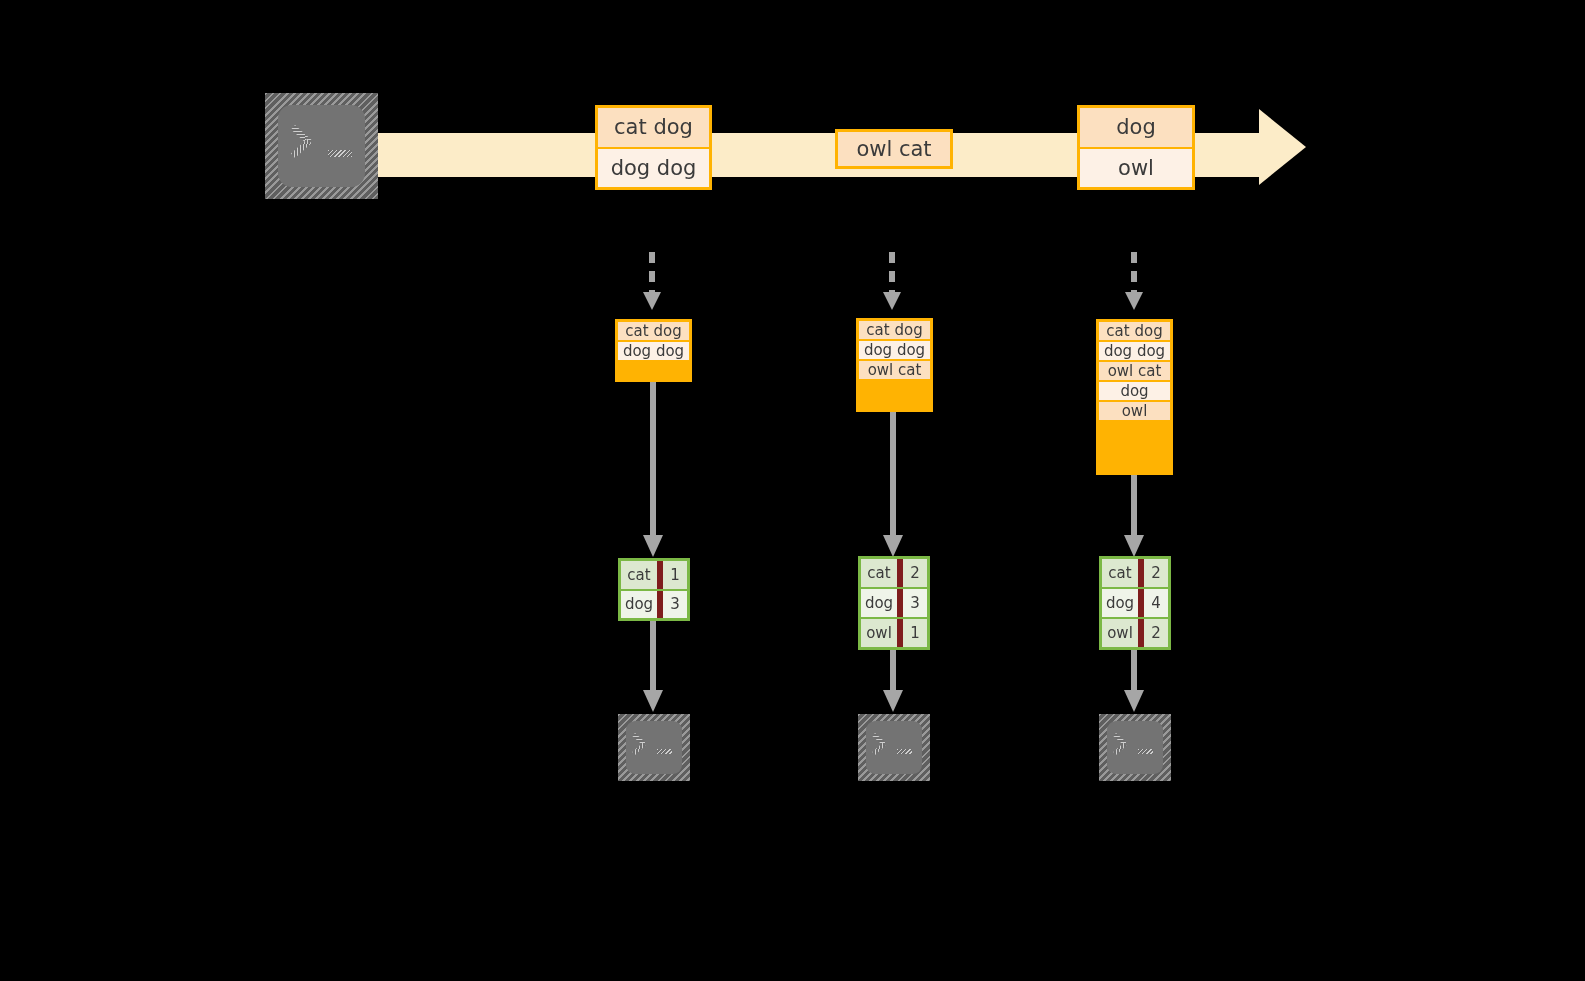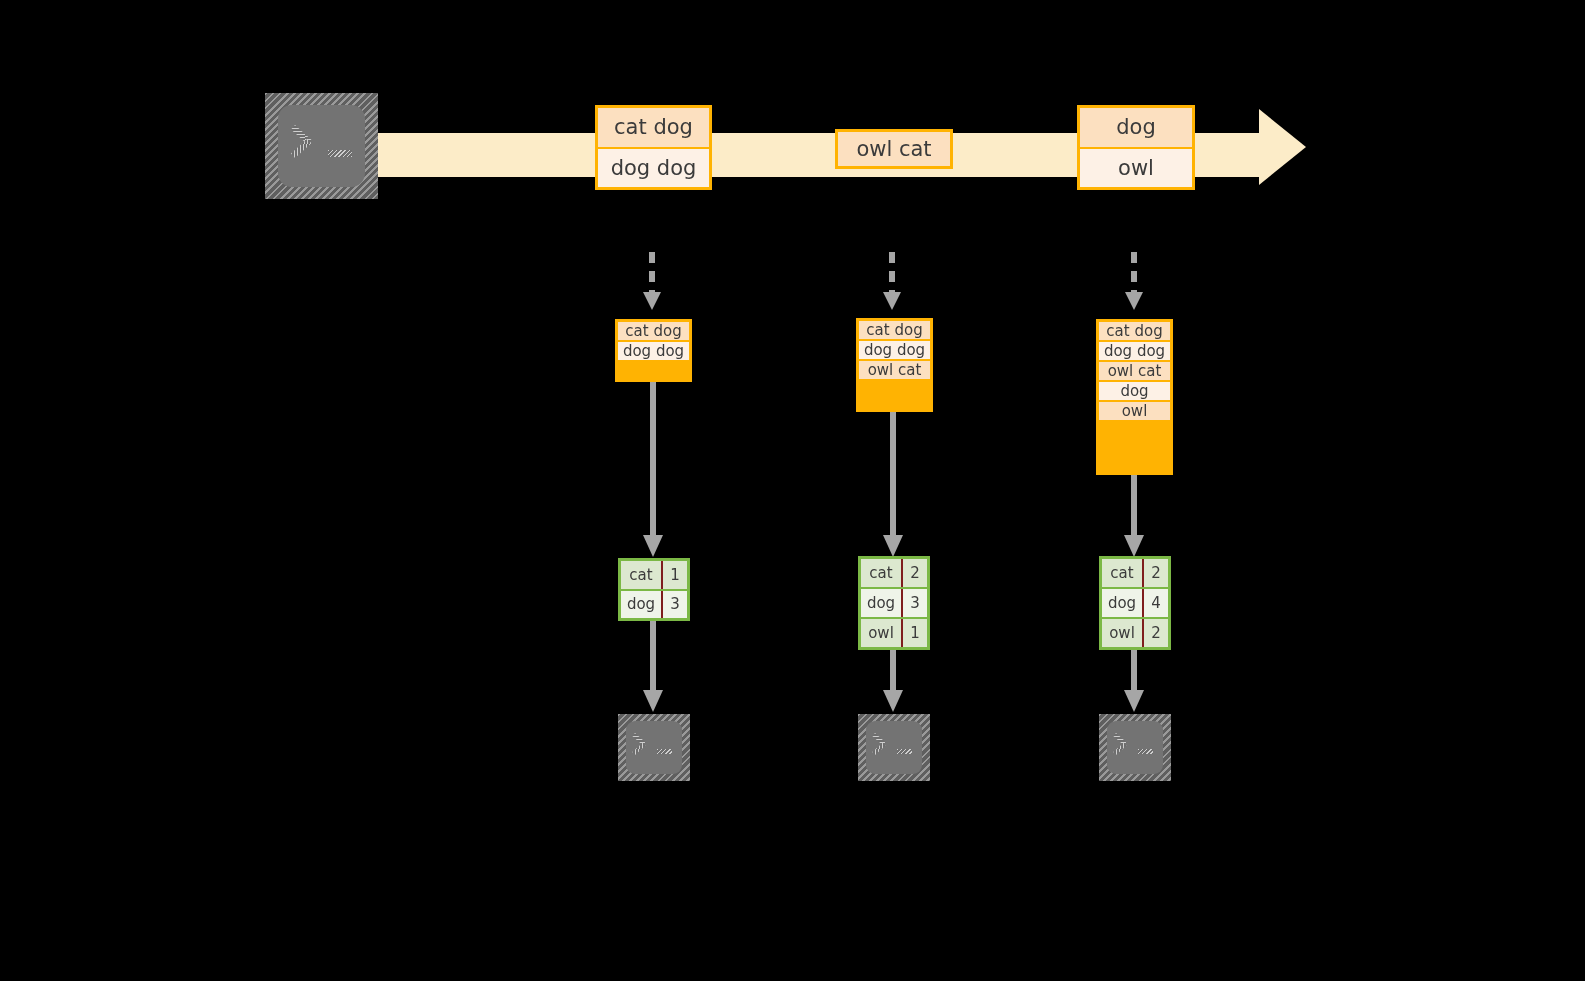--- a/index.html
+++ b/index.html
@@ -101,21 +101,21 @@
   }
   .tbl .row:last-child { border-bottom: none; }
   .tbl .c-word, .tbl .c-cnt {
     box-sizing: border-box;
     display: flex;
     align-items: center;
     justify-content: center;
     white-space: nowrap;
     color: #3b3b3b;
   }
-  .tbl .c-word { border-right: 2px solid #7f1d1d; }
+  .tbl .c-word { border-right: 6px solid #7f1d1d; }
   .tbl .row.dark  .c-word, .tbl .row.dark  .c-cnt { background: #DCE8CF; }
   .tbl .row.light .c-word, .tbl .row.light .c-cnt { background: #EFF4E9; }
 
   
   .vline {
     position: absolute;
     background: #A6A6A6;
   }
   .vline.dashed {
     background: none;

